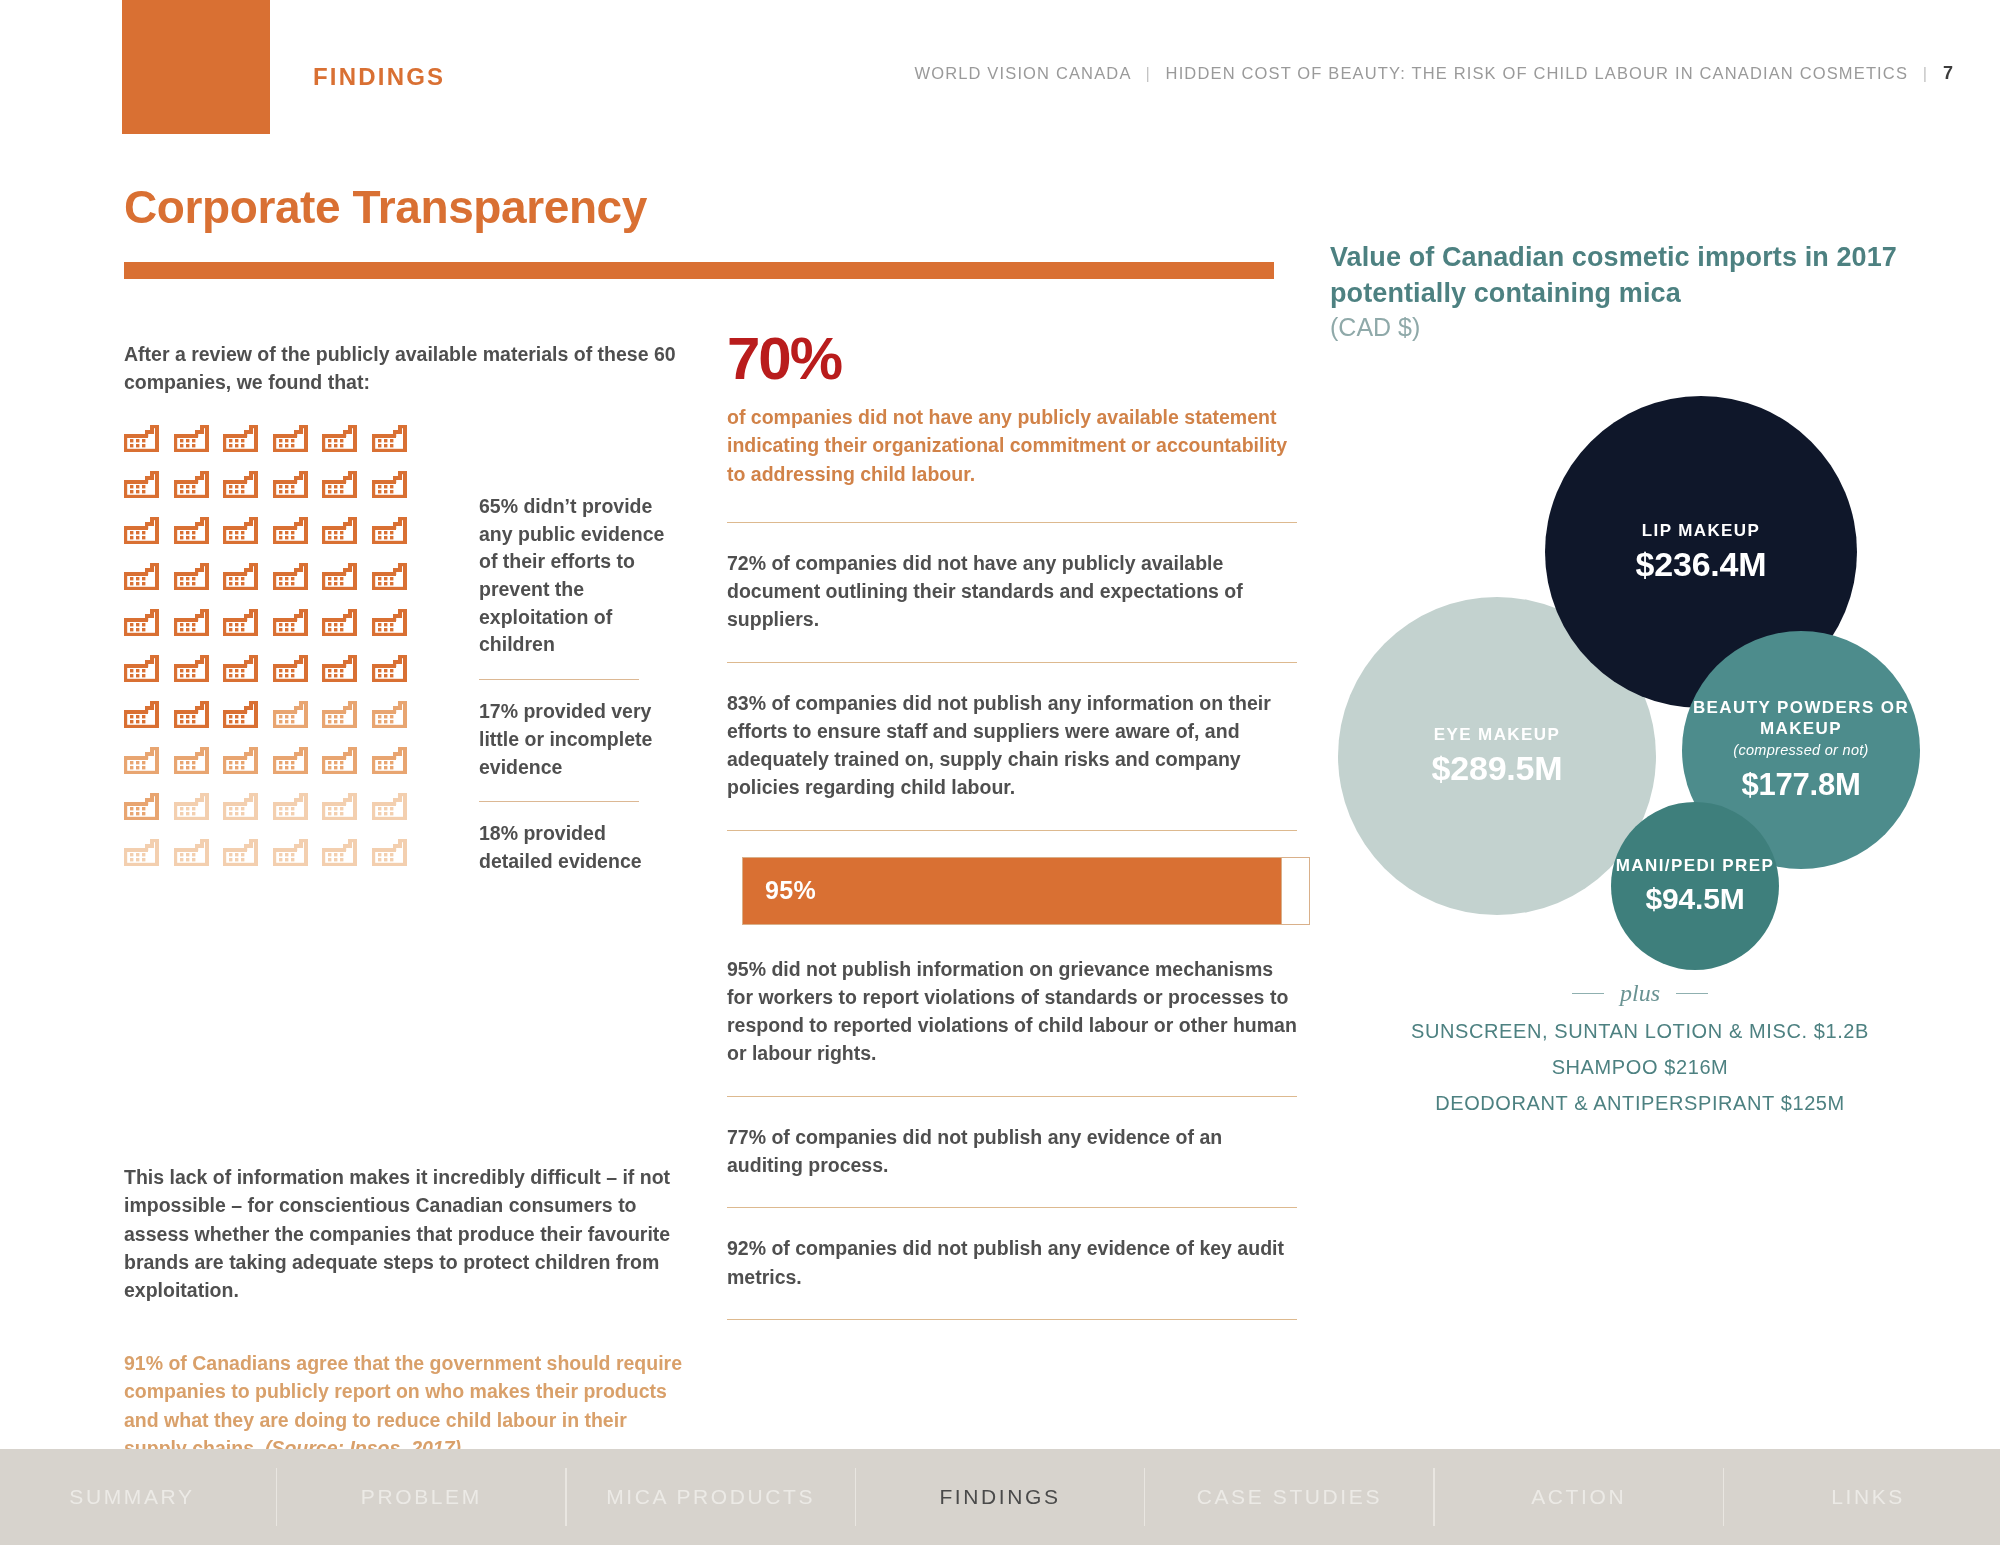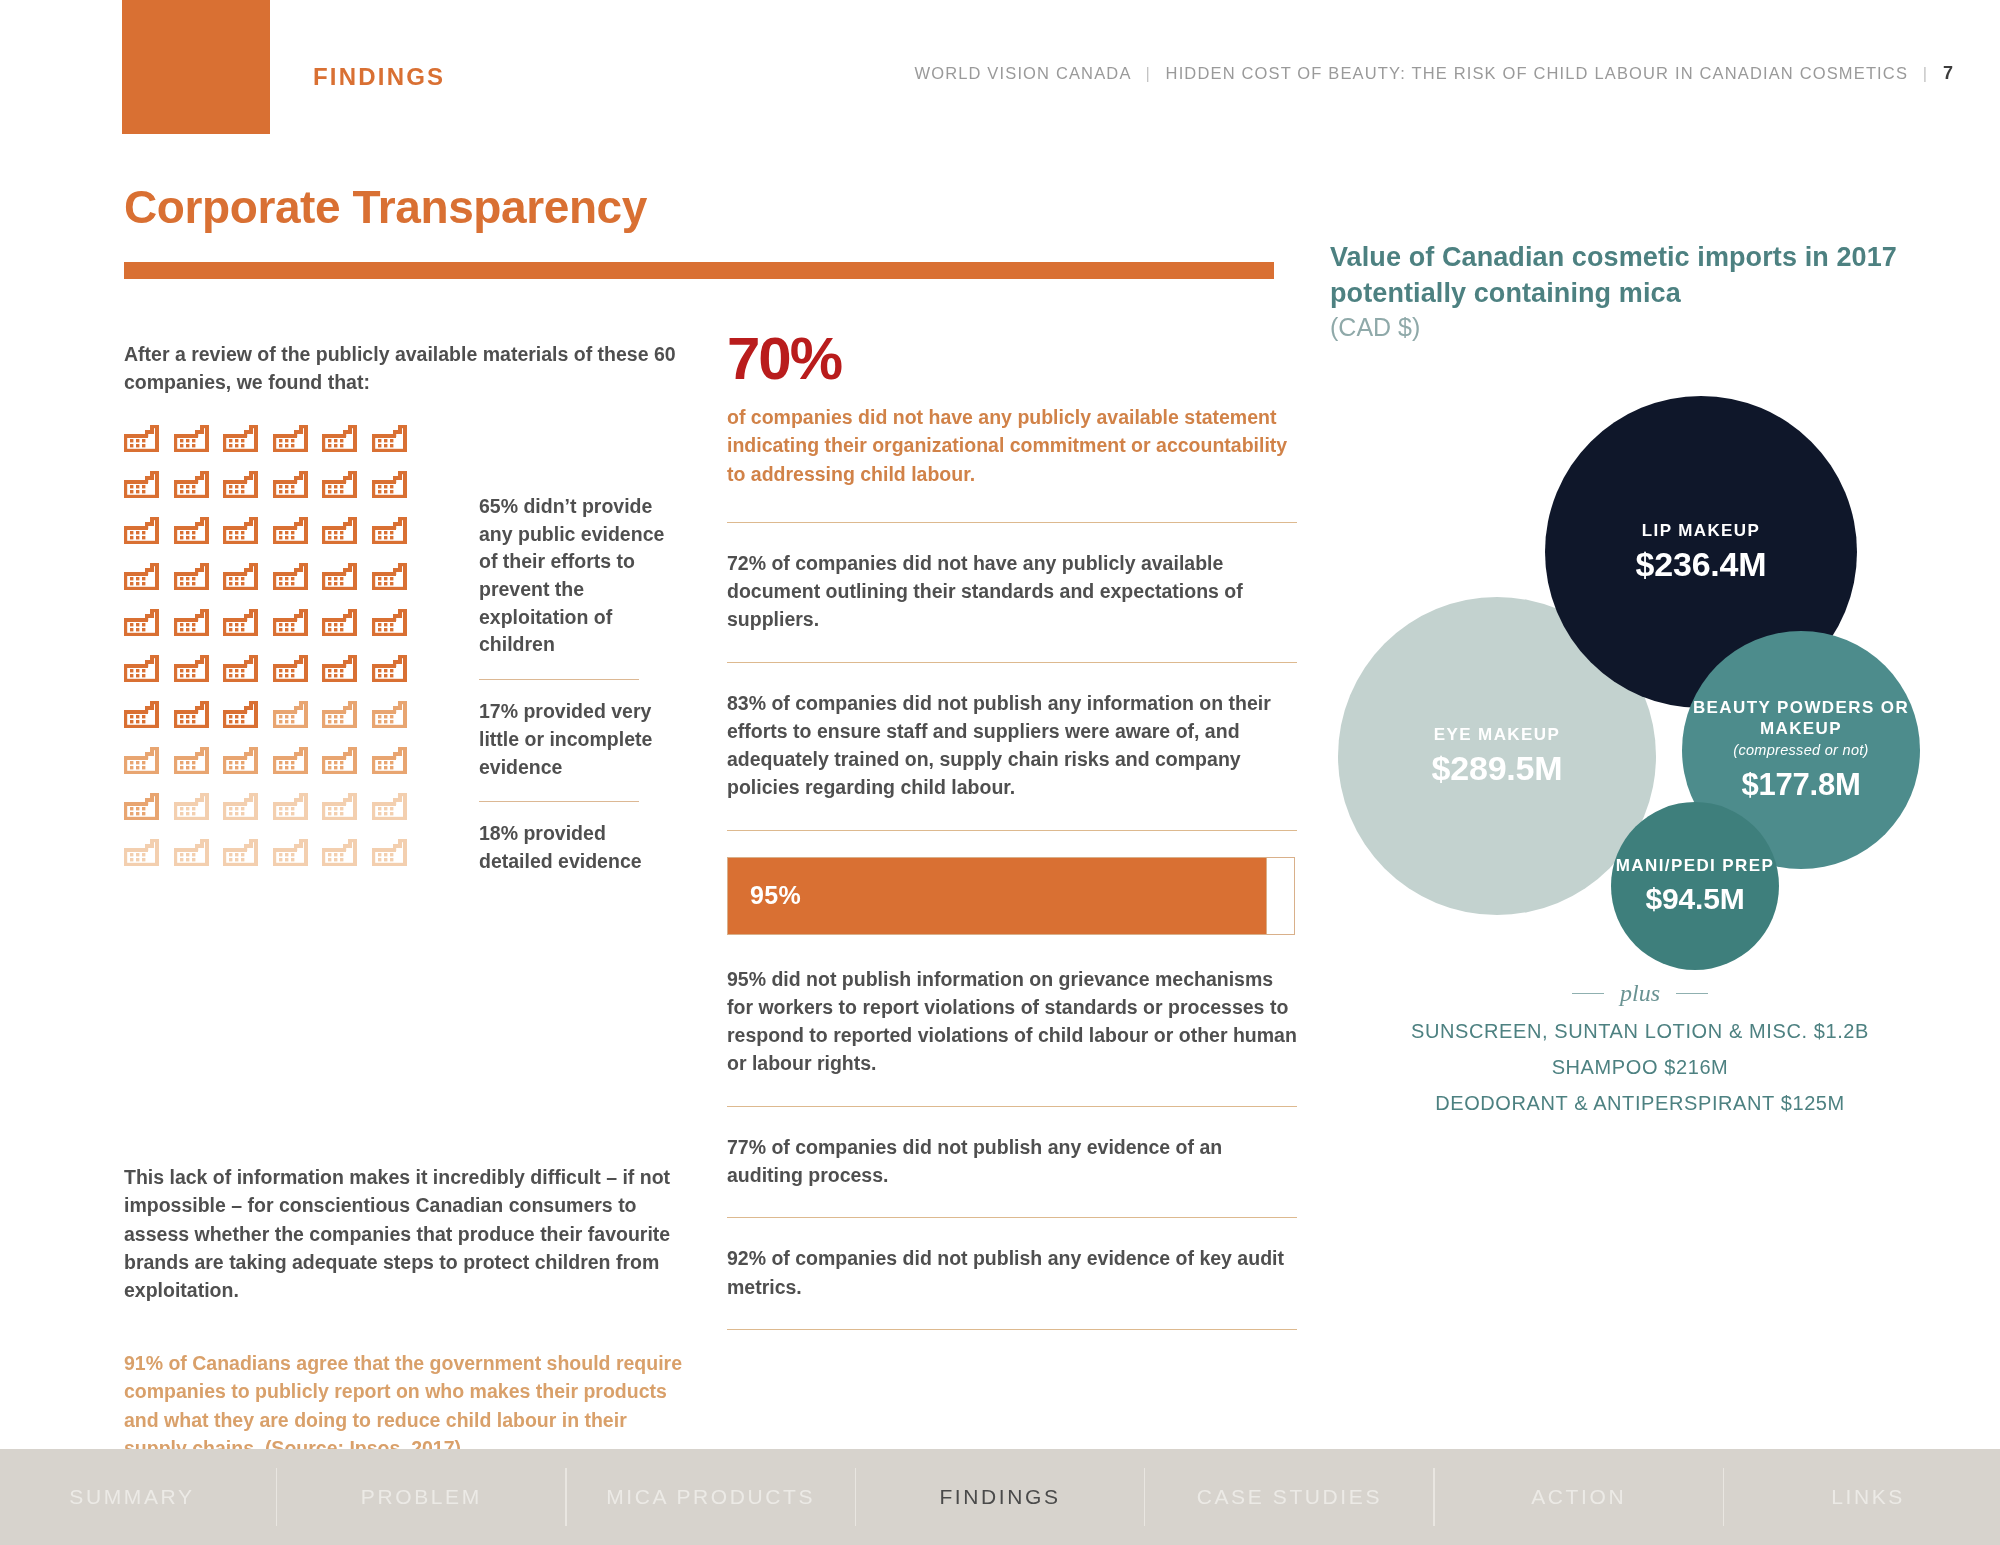--- a/index.html
+++ b/index.html
@@ -62,38 +62,38 @@
   #legend { position: absolute; left: 355px; top: 153px; width: 205px; }
   .legend-item { font-size: 19.5px; font-weight: bold; line-height: 1.42; color: #4f4f4f; }
   .legend-rule { height: 1px; background: #dcb894; margin: 20px 0 18px 0; width: 160px; }
   #legend .lg2 { margin-top: 0; }
 
   #closing-text { position: absolute; left: 0; top: 823px; width: 560px; }
   #ipsos-text {
     position: absolute; left: 0; top: 1009px; width: 570px;
     font-size: 19.5px; font-weight: bold; line-height: 1.45; color: #d9a06a;
   }
-  #ipsos-text .src { font-weight: bold; }
+  #ipsos-text .src { font-style: italic; font-weight: bold; }
 
   
   #big-pct {
     font-size: 60px; font-weight: bold; color: #b91c1c;
     line-height: 0.95; letter-spacing: -2px;
   }
   #big-pct-desc {
     margin-top: 16px;
     font-size: 19.5px; font-weight: bold; line-height: 1.45; color: #d18248;
   }
   .stat-block { font-size: 19.5px; font-weight: bold; line-height: 1.45; color: #4f4f4f; }
   .mid-rule { height: 1px; background: #ddb98f; margin: 28px 0 26px 0; }
 
   
   #bar-wrap {
-    position: relative; width: 568px; height: 78px;
-    border: 1.5px solid #d9b08a; display: flex;
+    position: relative; width: 568px; height: 68px;
+    border: 1.5px solid #d9b08a; display: flex; margin-left: 15px;
   }
   #bar-fill {
     background: #d97033; height: 100%;
     display: flex; align-items: center;
   }
   #bar-fill-label {
     color: #ffffff; font-size: 25px; font-weight: bold;
     margin-left: 22px; letter-spacing: 0.3px;
   }
   #bar-rest { flex: 1 1 auto; background: #ffffff; border-left: 1.5px solid #d9b08a; }

